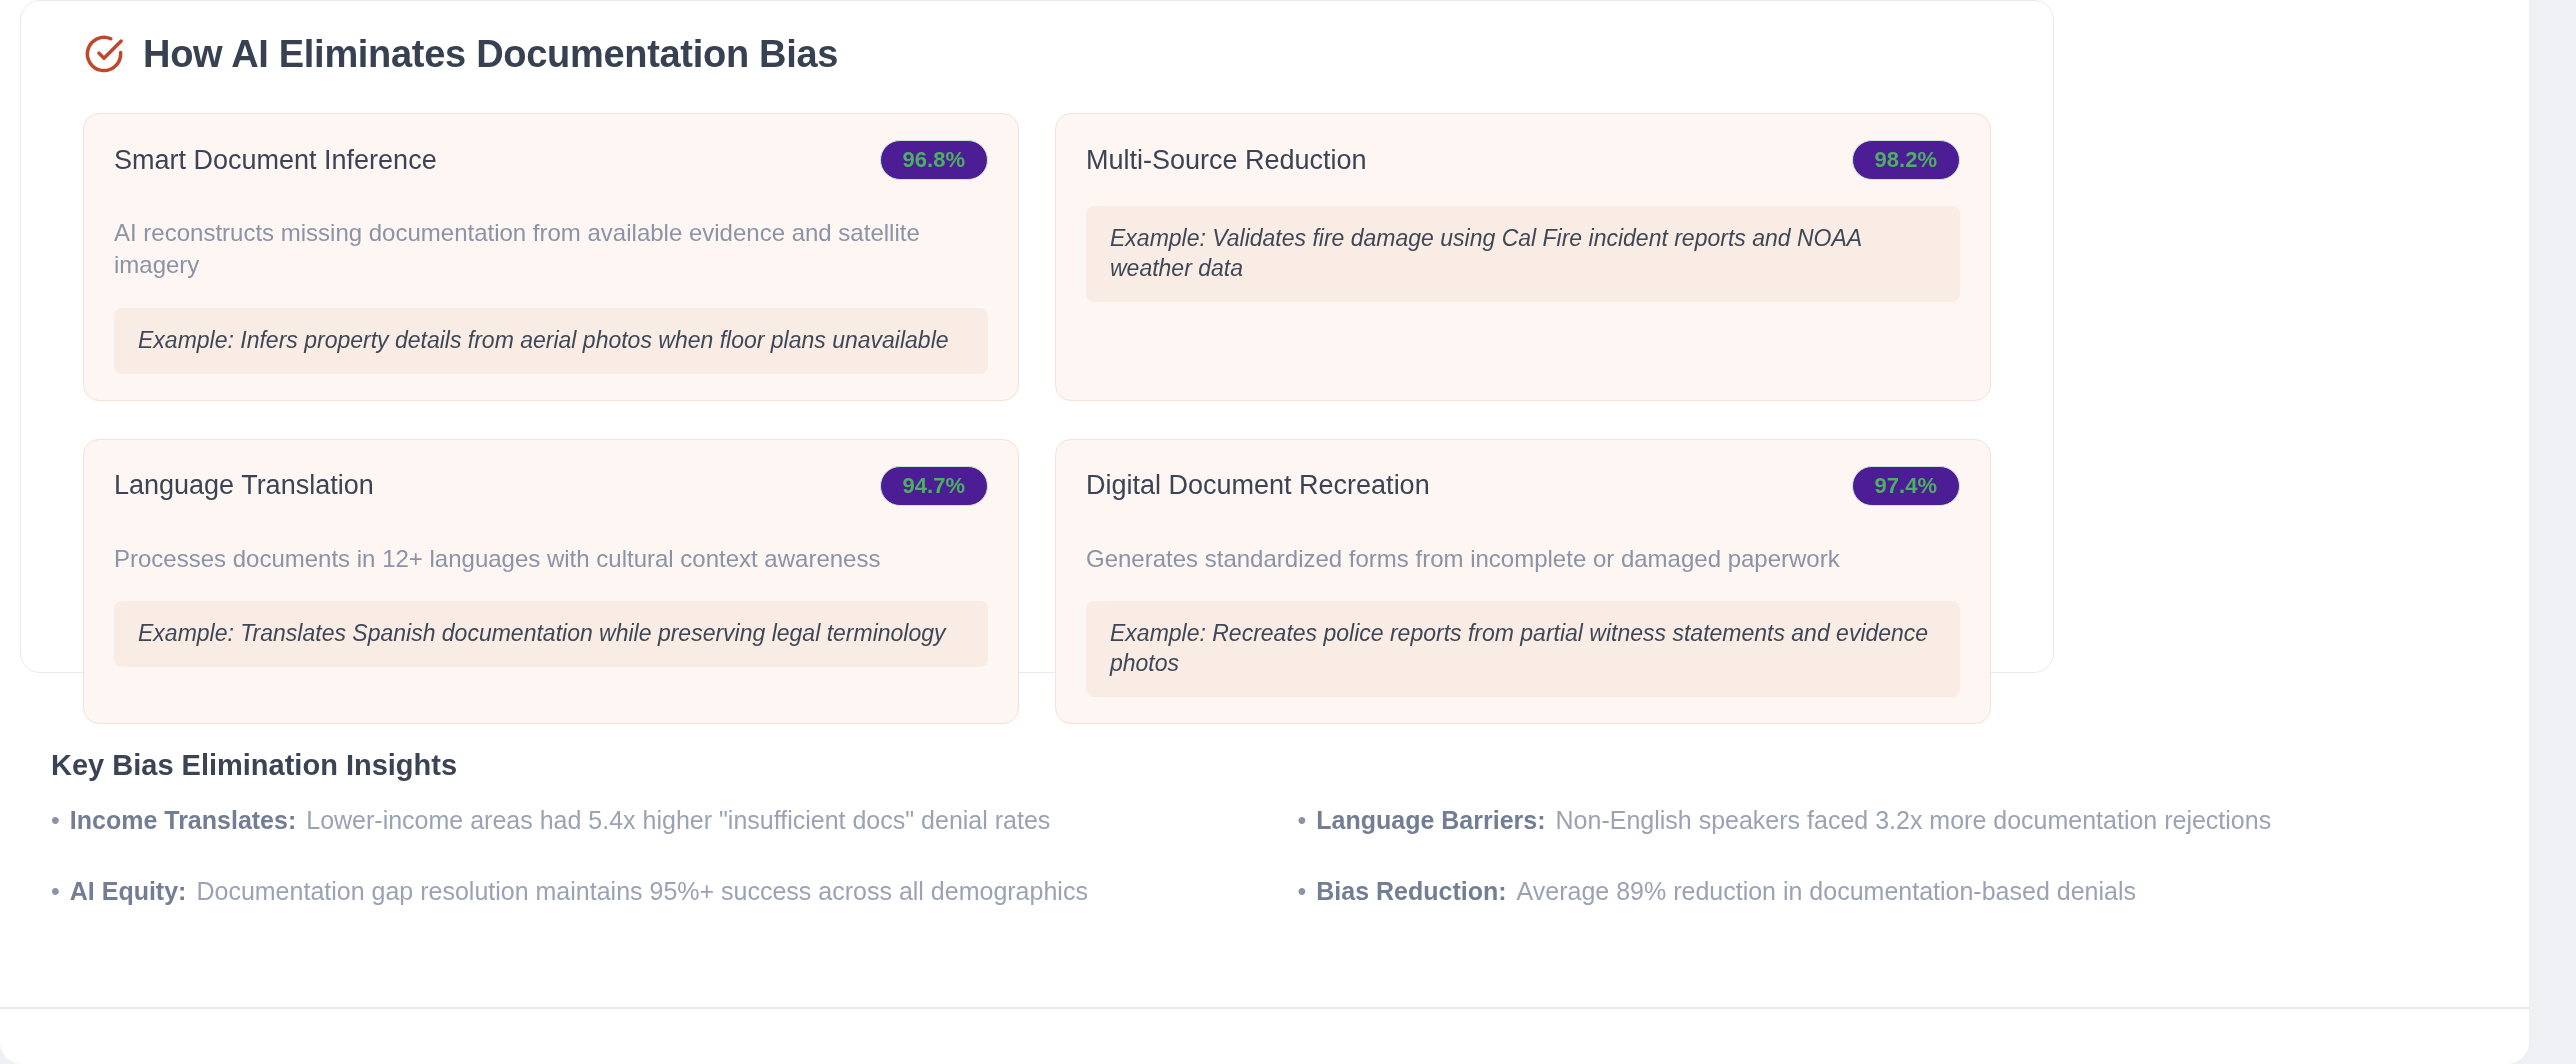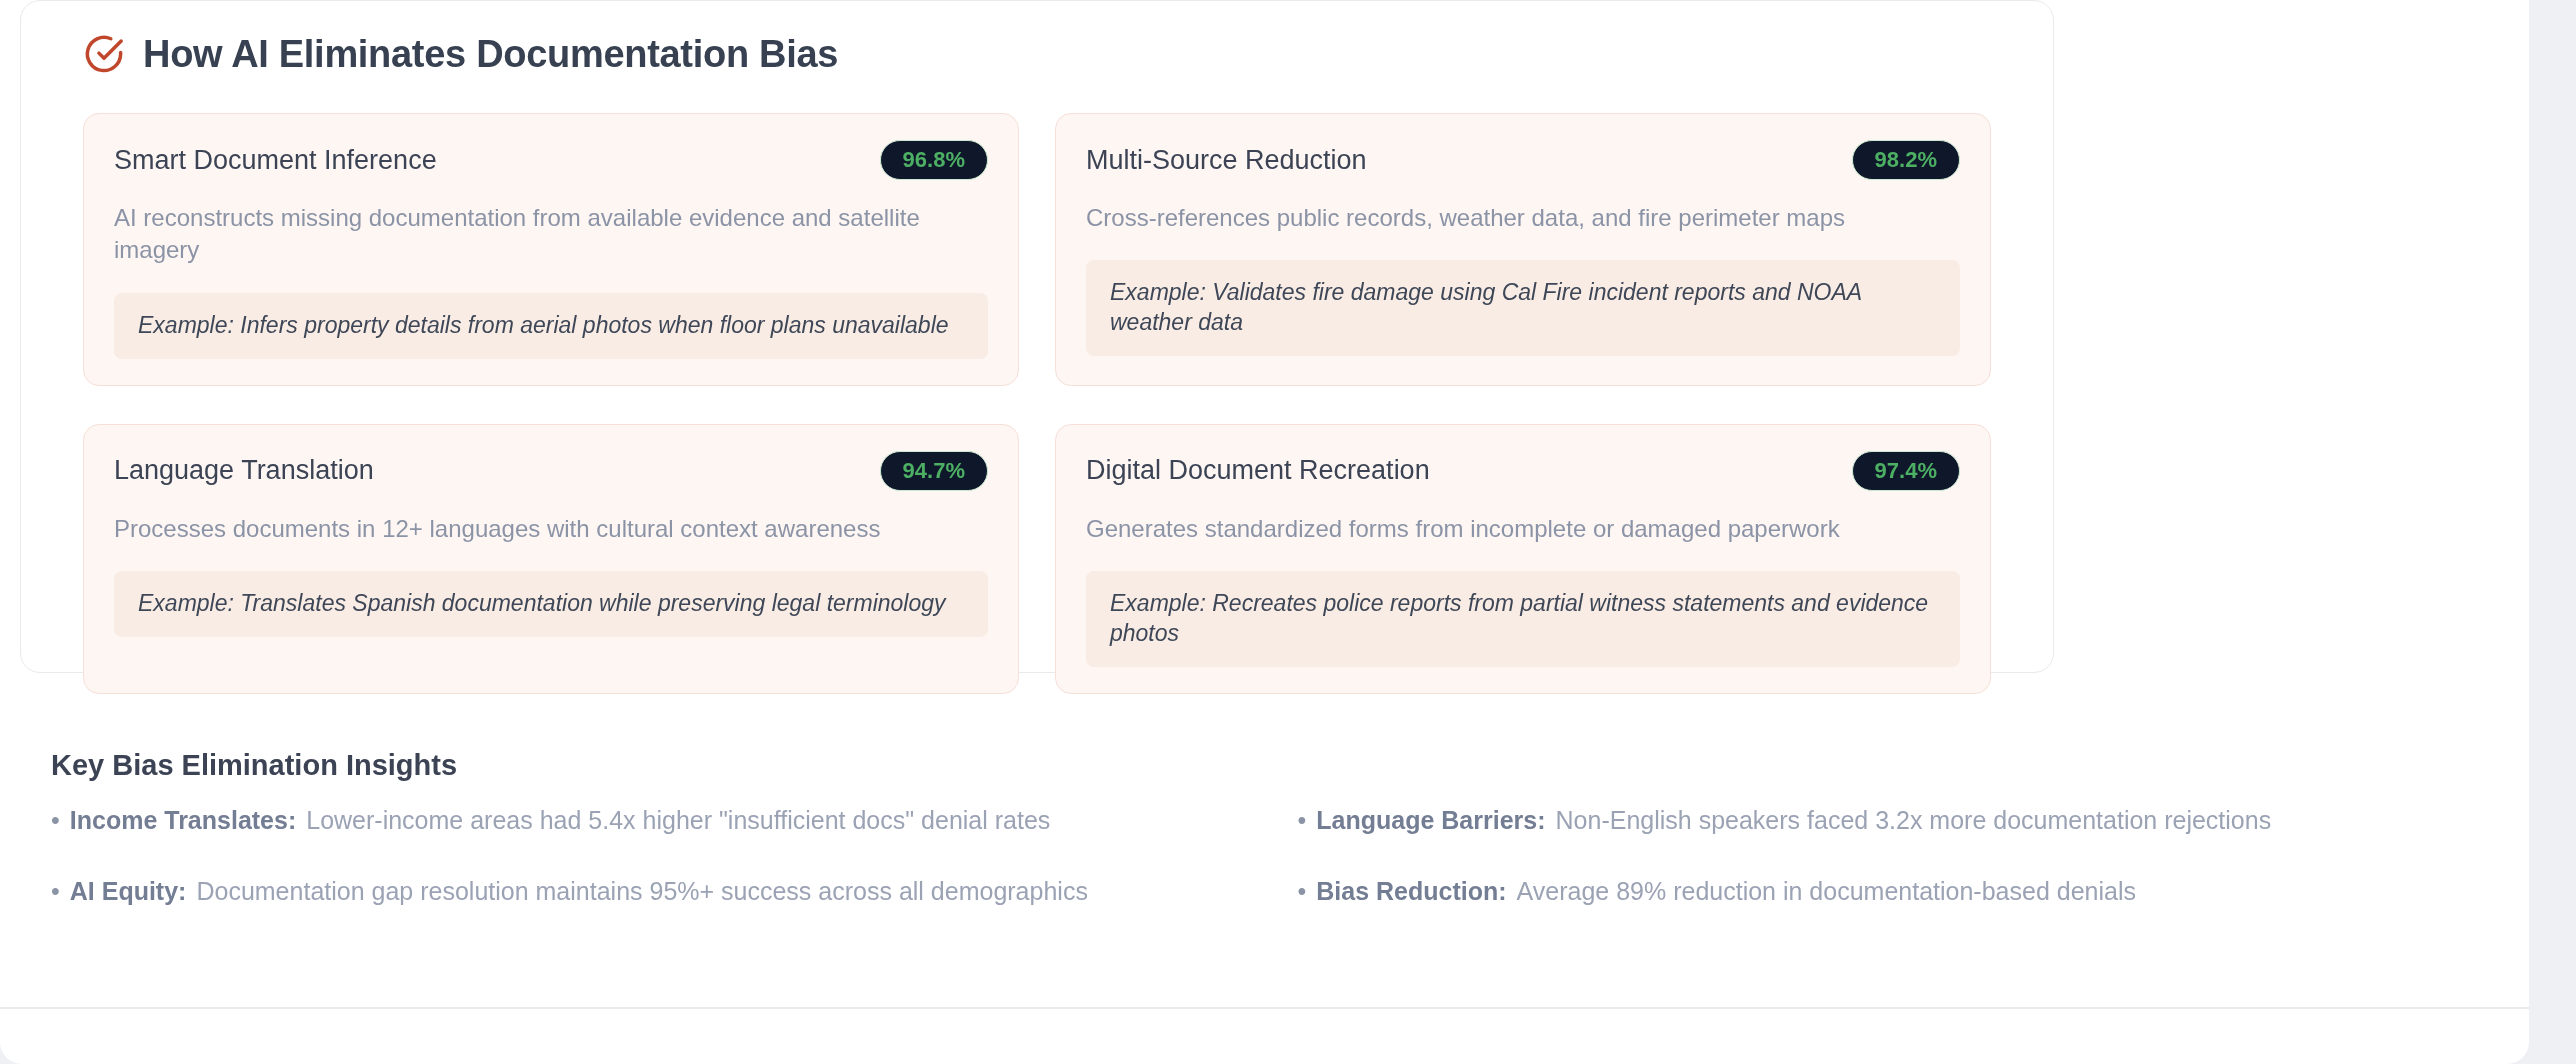--- a/index.html
+++ b/index.html
@@ -88,30 +88,30 @@
     font-size: 27px;
     font-weight: normal;
     color: #3b4354;
     line-height: 1.2;
     white-space: nowrap;
   }
   .cap-badge {
     font-size: 22px;
     font-weight: bold;
     color: #4caf63;
-    background: #0f172a;
+    background: #4c1d95;
     border: 1.5px solid #cbe9d2;
     border-radius: 988px;
     padding: 8px 22px;
     line-height: 1;
     white-space: nowrap;
     flex: 0 0 auto;
   }
   .cap-desc {
-    margin-top: 22px;
+    margin-top: 37px;
     font-size: 24px;
     color: #8b93a6;
     line-height: 1.35;
   }
   .cap-example {
     margin-top: 26px;
     background: #f9ecE4;
     border-radius: 8px;
     padding: 18px 24px;
     font-size: 23px;
@@ -206,21 +206,20 @@
         </div>
         <div class="cap-desc">AI reconstructs missing documentation from available evidence and satellite imagery</div>
         <div class="cap-example">Example: Infers property details from aerial photos when floor plans unavailable</div>
       </div>
 
       <div class="cap-card">
         <div class="cap-top">
           <div class="cap-title">Multi-Source Reduction</div>
           <div class="cap-badge">98.2%</div>
         </div>
-        <div class="cap-desc">Cross-references public records, weather data, and fire perimeter maps</div>
         <div class="cap-example">Example: Validates fire damage using Cal Fire incident reports and NOAA weather data</div>
       </div>
 
       <div class="cap-card">
         <div class="cap-top">
           <div class="cap-title">Language Translation</div>
           <div class="cap-badge">94.7%</div>
         </div>
         <div class="cap-desc">Processes documents in 12+ languages with cultural context awareness</div>
         <div class="cap-example">Example: Translates Spanish documentation while preserving legal terminology</div>

